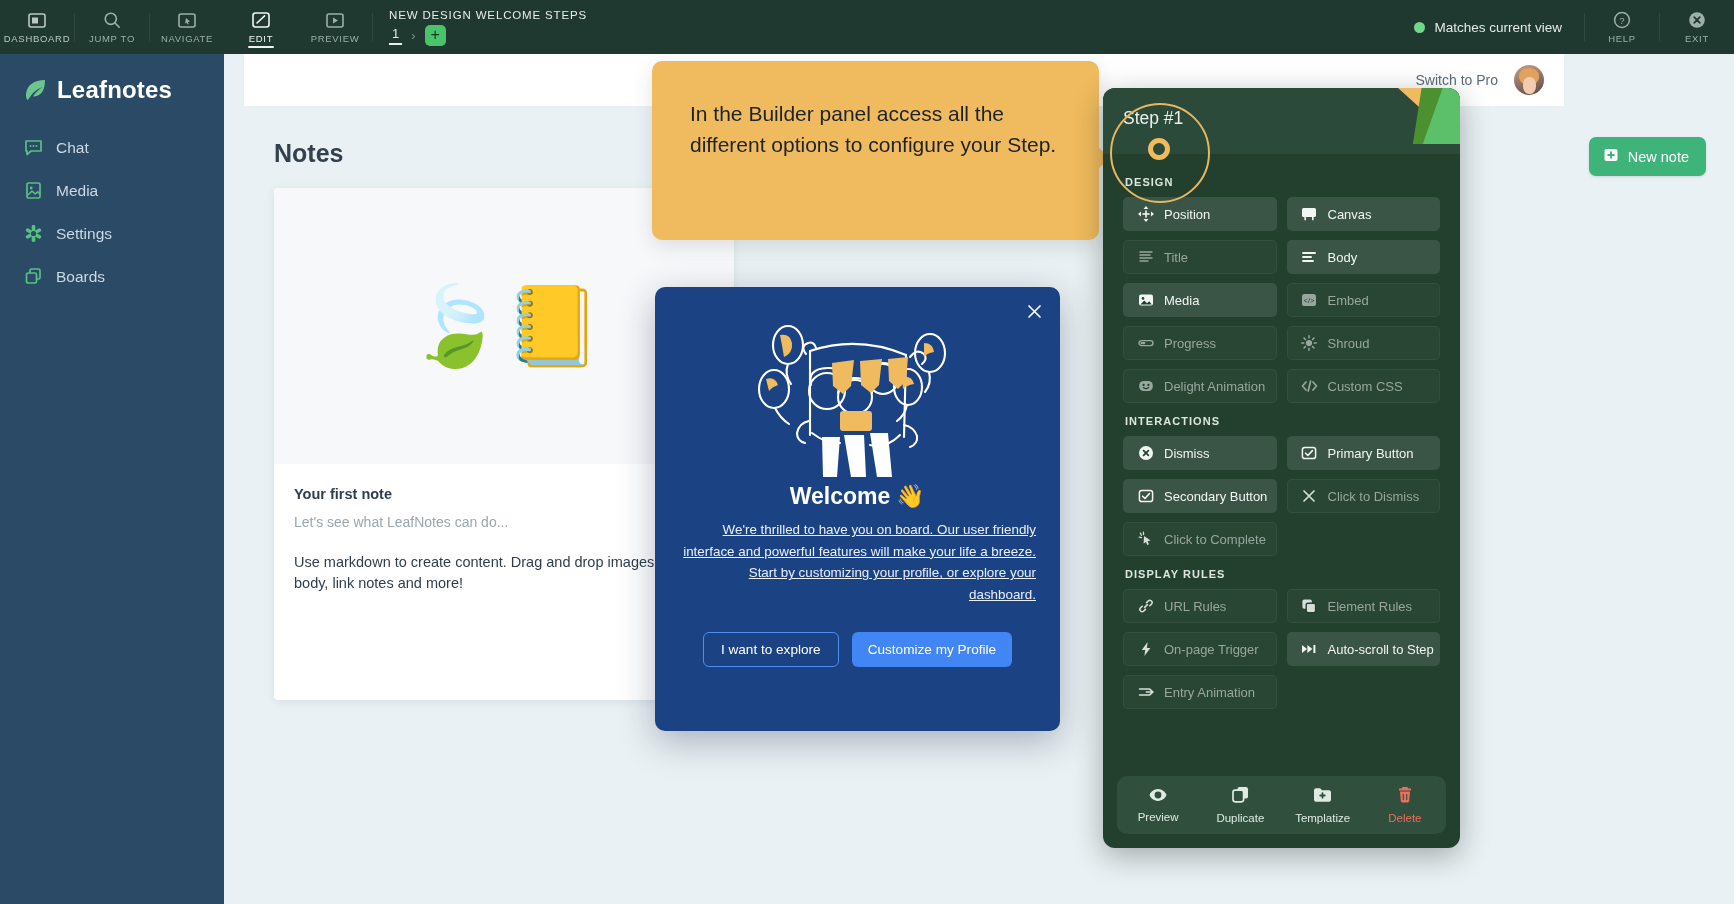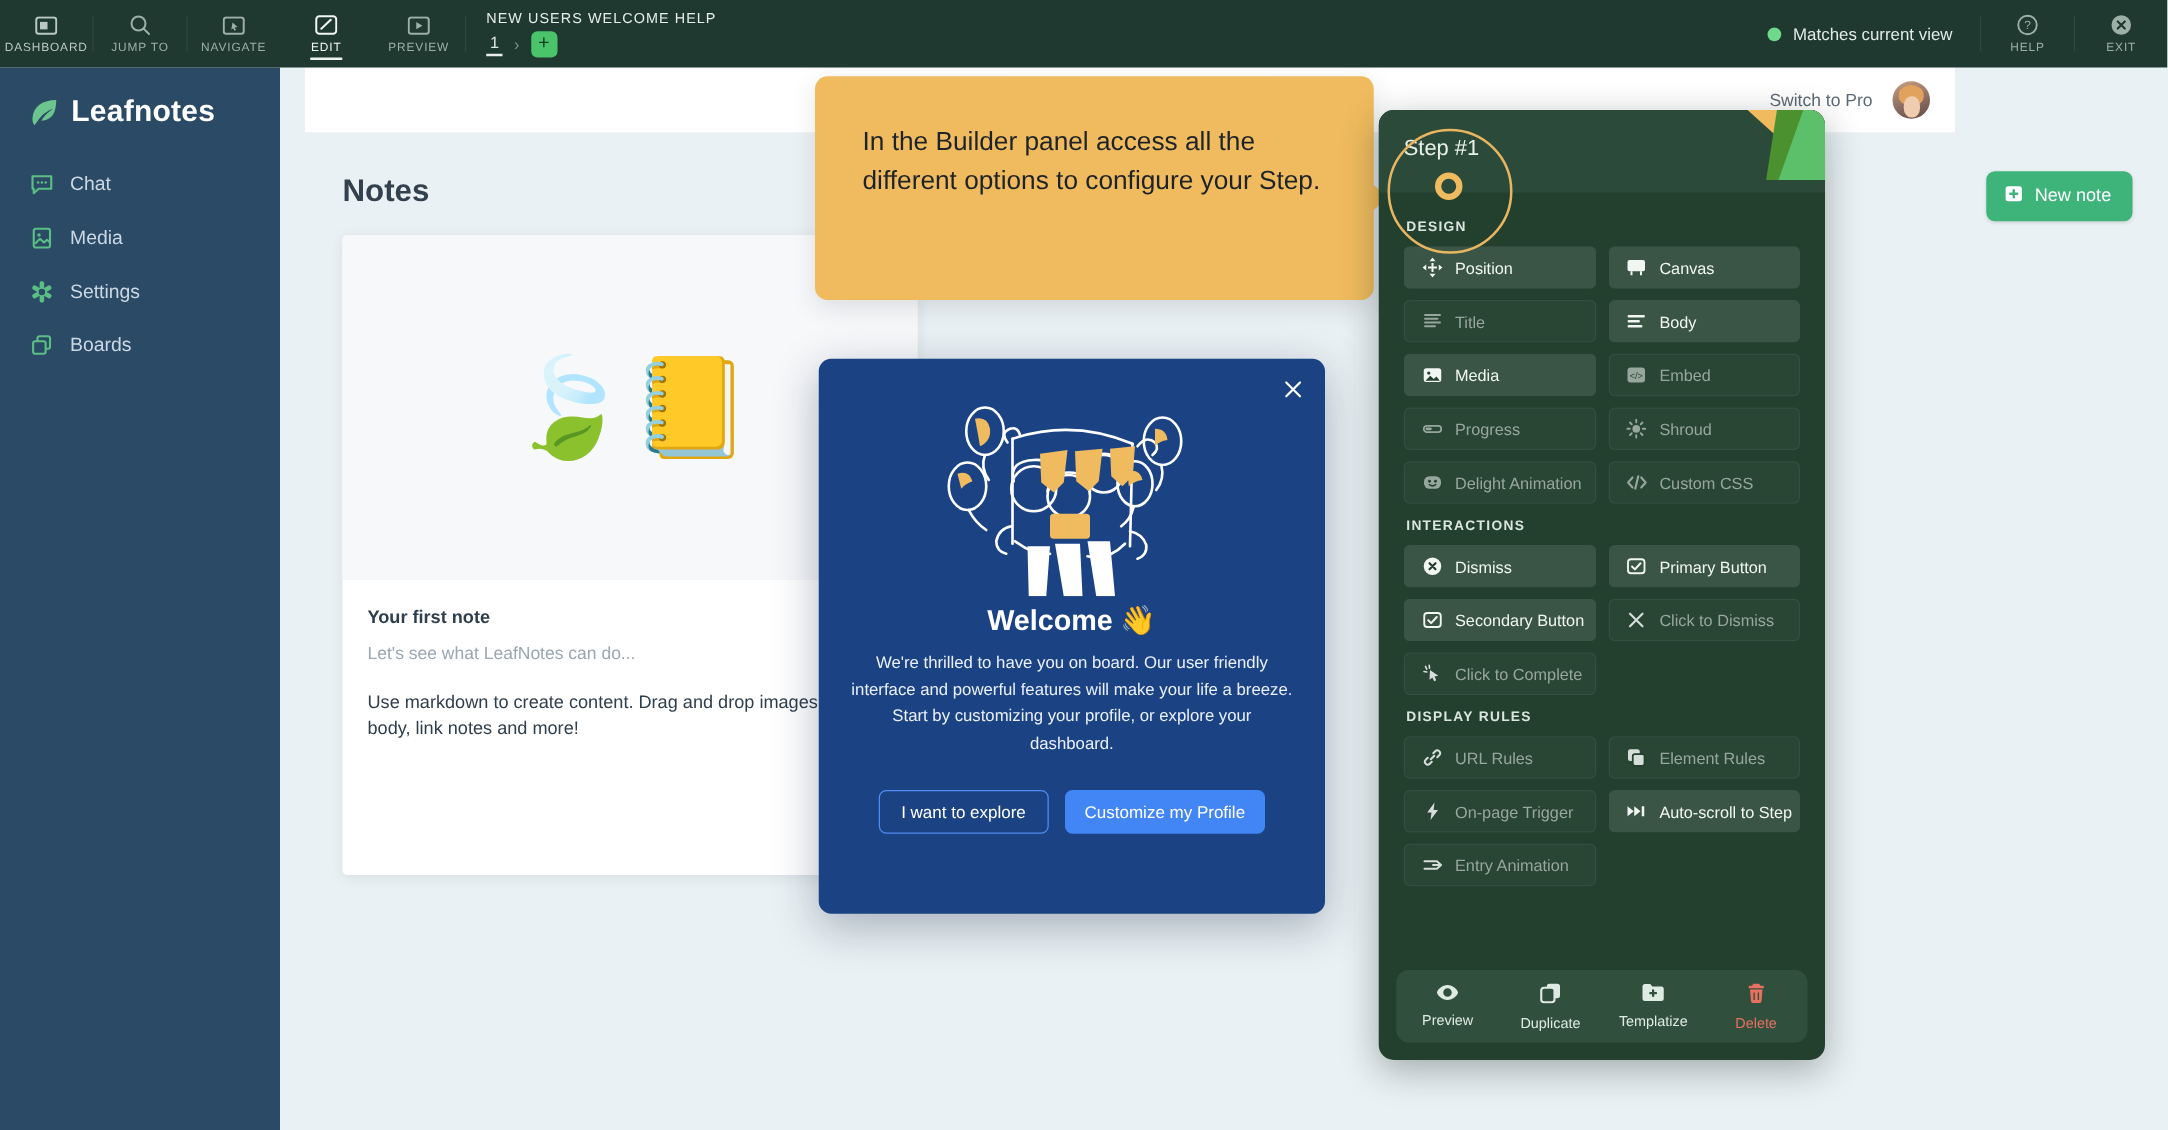--- a/index.html
+++ b/index.html
@@ -127,22 +127,23 @@
   }
   .modal-close {
     position: absolute; right: 14px; top: 12px; width: 24px; height: 24px;
     display: flex; align-items: center; justify-content: center; cursor: pointer;
   }
   .modal-ill { padding: 22px 0 0 0; display: flex; justify-content: center; }
   .modal-ttl {
     text-align: center; color: #fff; font-size: 23px; font-weight: 700; margin-top: 6px;
   }
   .modal-p {
-    text-align: center; color: #eaf0fb; font-size: 13.4px; line-height: 1.62;
+    text-align: right; color: #eaf0fb; font-size: 13.4px; line-height: 1.62;
     padding: 9px 24px 0 24px;
+    text-decoration: underline;
   }
   .modal-btns { display: flex; justify-content: center; gap: 13px; margin-top: 26px; }
   .btn-ghost {
     border: 1.6px solid #4f8cf0; color: #fff; background: transparent;
     border-radius: 6px; padding: 9px 17px; font-size: 13.6px; cursor: pointer;
     font-family: "Liberation Sans", sans-serif;
   }
   .btn-primary {
     border: none; background: #4285f4; color: #fff;
     border-radius: 6px; padding: 10px 16px; font-size: 13.6px; cursor: pointer;
@@ -289,21 +290,21 @@
       <svg width="18" height="15" viewBox="0 0 18 15">
             <rect x="1" y="1" width="16" height="13" rx="2" fill="none" stroke="#9cb0a7" stroke-width="1.6"></rect>
             <path d="M7 4.6 L12 7.5 L7 10.4 Z" fill="#9cb0a7"></path>
           </svg>
     </span>
     <span class="tb-lbl">PREVIEW</span>
   </div>
   <div class="tb-sep"></div>
 
   <div class="tb-title-wrap">
-    <div class="tb-title">NEW USERS WELCOME HELP</div>
+    <div class="tb-title">NEW DESIGN WELCOME STEPS</div>
     <div class="tb-steps">
       <span class="tb-stepnum">1</span>
       <span class="tb-chev">›</span>
       <span class="tb-addstep">+</span>
     </div>
   </div>
 
   <div class="tb-right">
     <div class="tb-status">
       <span class="tb-dot"></span>

